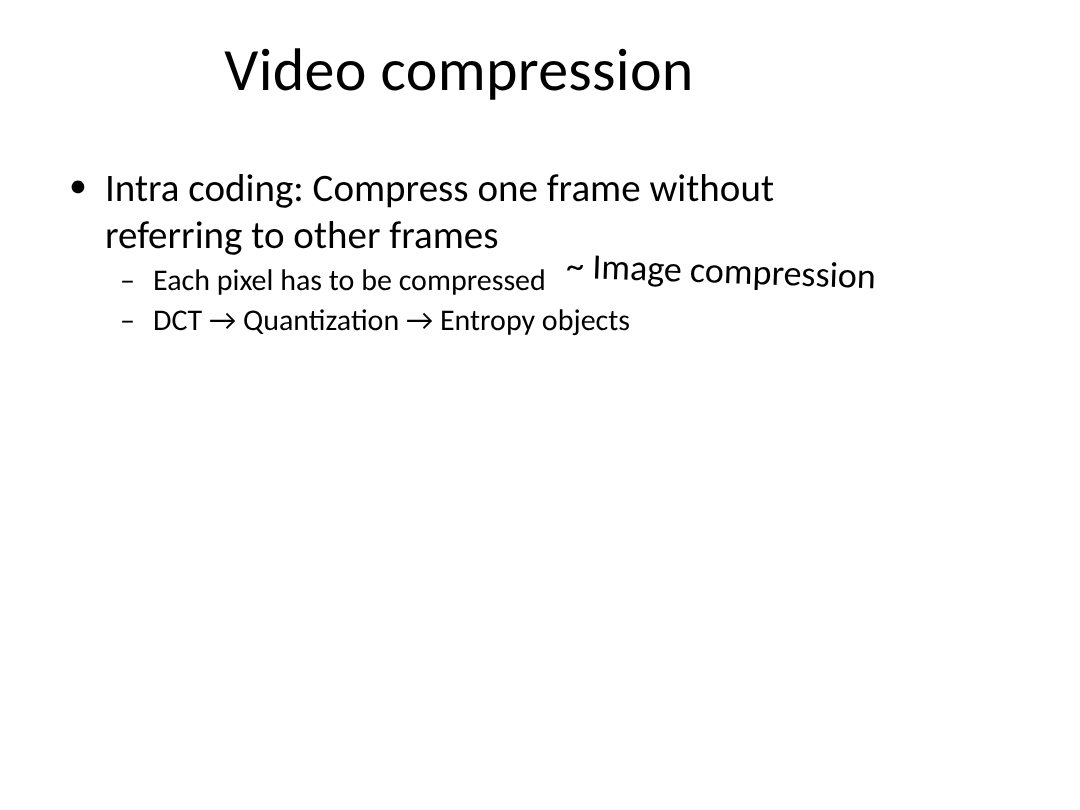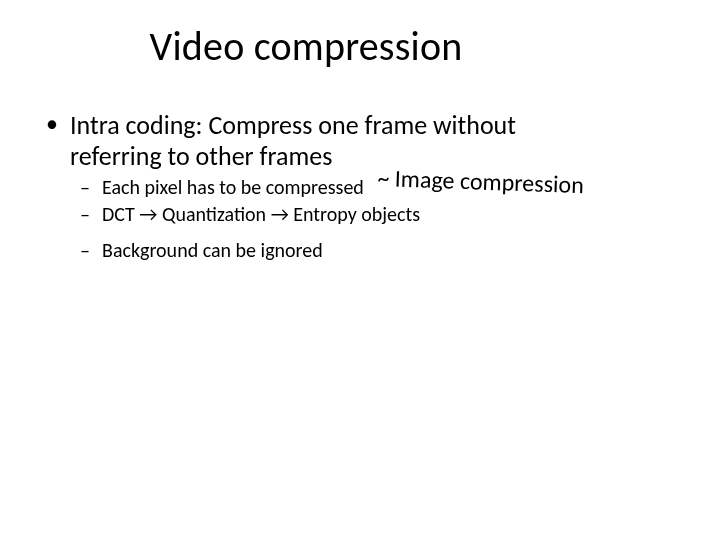--- a/index.html
+++ b/index.html
@@ -79,18 +79,17 @@
 
 <div class="slide">
 
   <div class="title">Video compression</div>
 
   <div class="body">
     <div class="l1">Intra coding: Compress one frame without referring to other frames</div>
     <div class="l2">Each pixel has to be compressed</div>
     <div class="l2">DCT → Quantization → Entropy objects</div>
     <div class="gap"></div>
-    <div class="l2">Background can be ignored</div>
   </div>
 
   <div class="annotation">~ Image compression</div>
 
 </div>
 
 </body></html>

